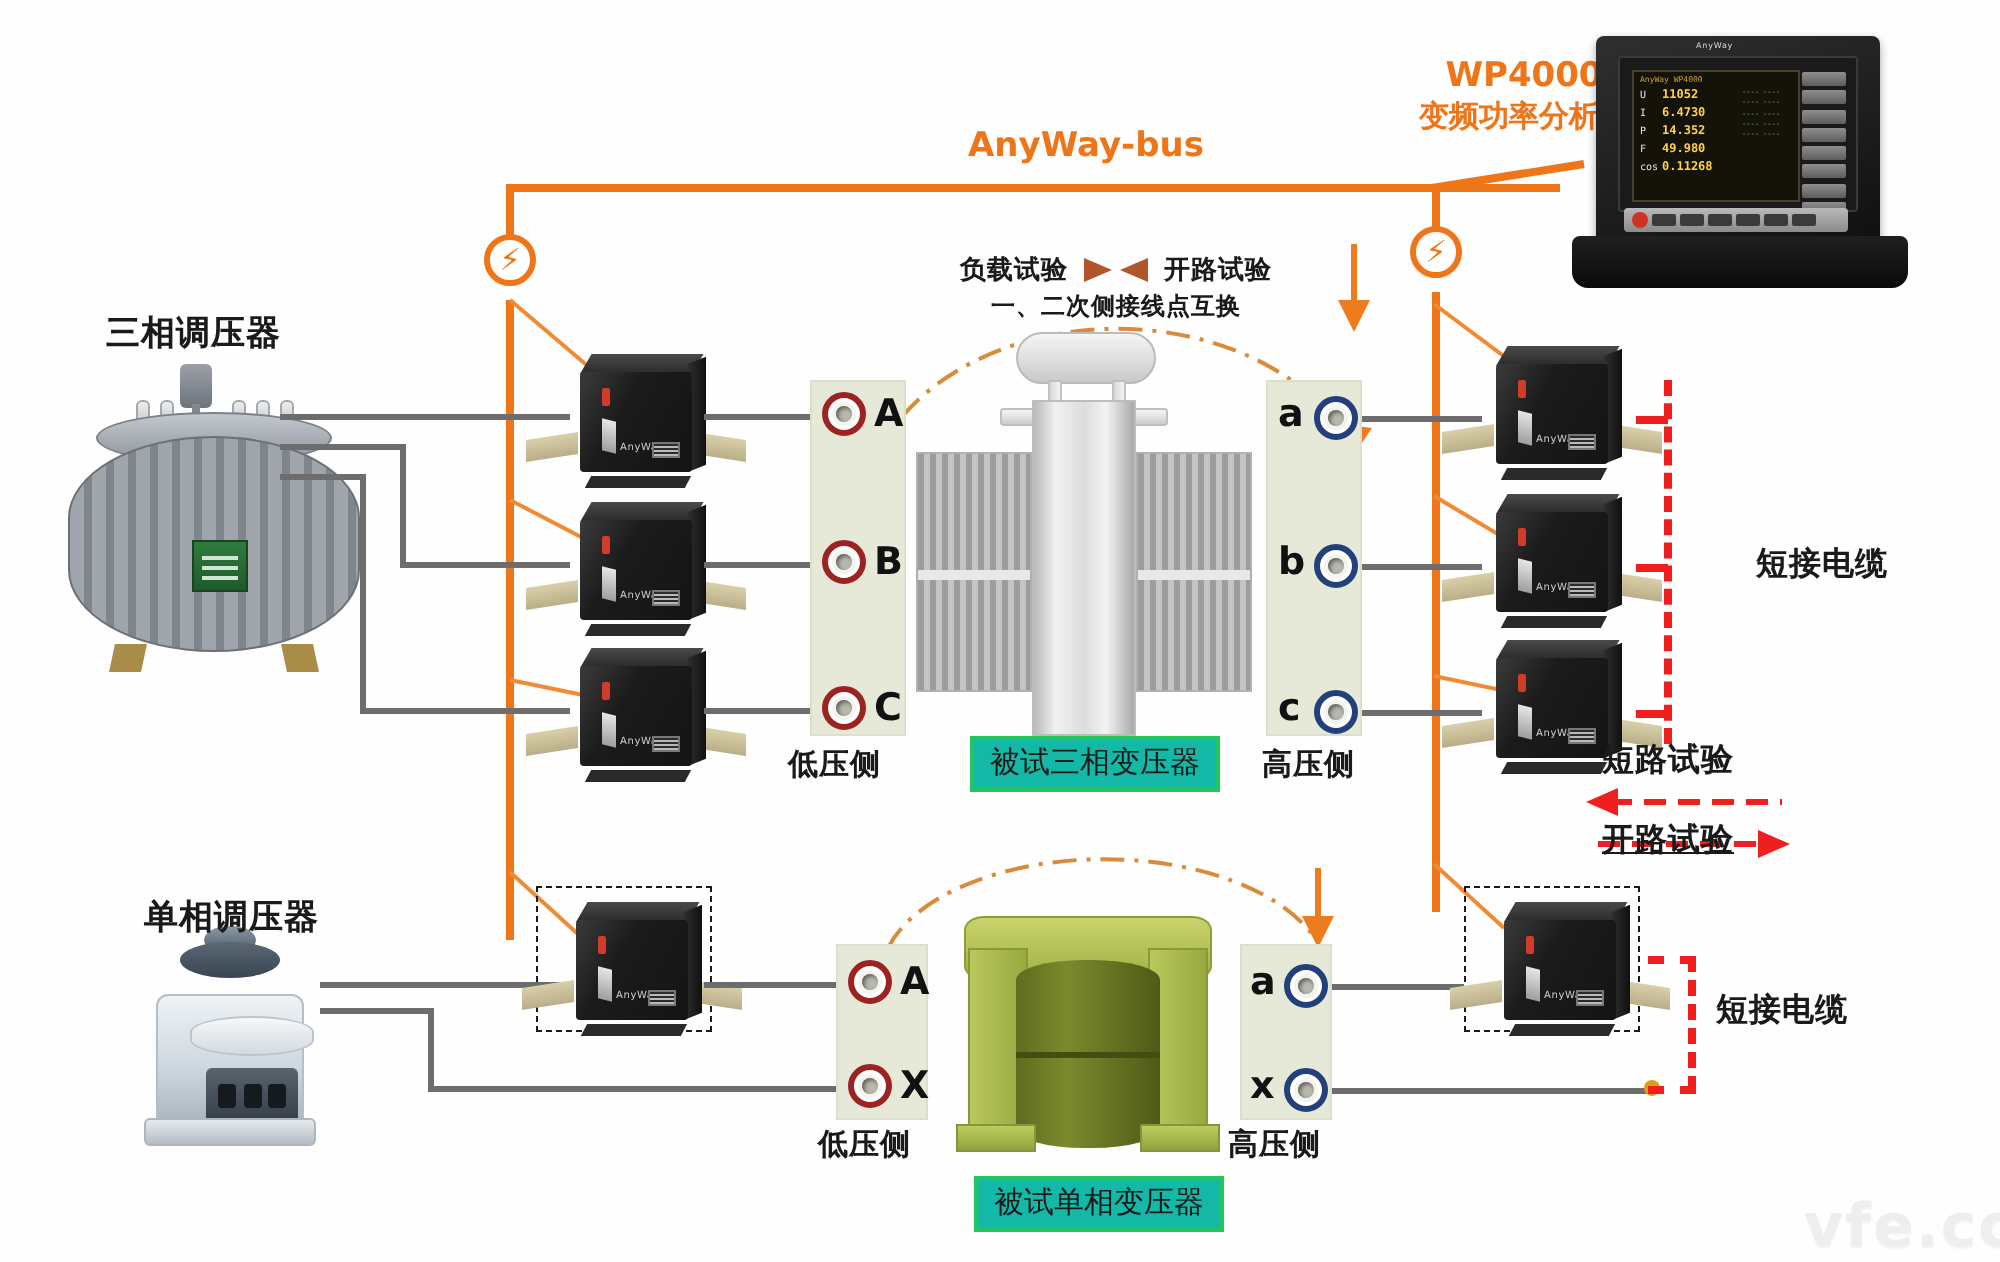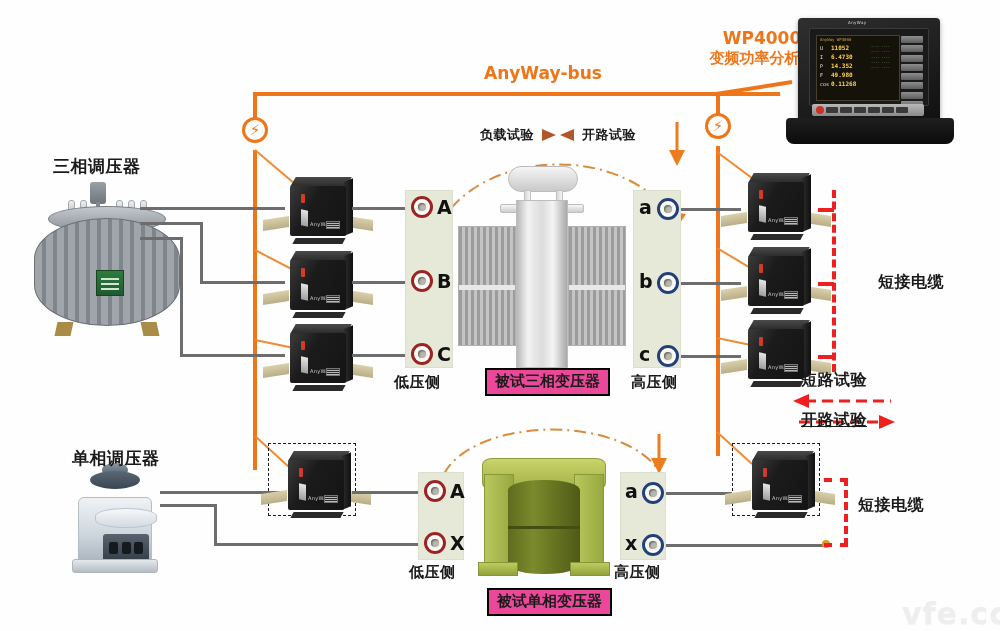--- a/index.html
+++ b/index.html
@@ -25,24 +25,24 @@
     letter-spacing: 0.5px;
   }
   .orange-title {
     color: #ee7518;
     font-weight: bold;
     white-space: nowrap;
     text-align: center;
     line-height: 1.25;
   }
   .boxed-label {
-    border: 2px solid #000000;
-    background: #ec4899;
+    border: 2px solid #22c55e;
+    background: #14b8a6;
     padding: 2px 8px 3px 8px;
-    font-weight: bold;
+    font-weight: normal;
     color: #1a1a1a;
     white-space: nowrap;
   }
 
   
   .wire-h { background: #6d6d6d; height: 3px; }
   .wire-v { background: #6d6d6d; width: 3px; }
 
   .bus-h { background: #ee7518; height: 4px; }
   .bus-v { background: #ee7518; width: 4px; }
@@ -489,20 +489,21 @@
 
   <div class="abs" style="left:468px; top:126px; width:180px; text-align:center;">
     <div style="display:flex; align-items:center; justify-content:center; gap:4px;">
       <span class="cn-label" style="font-size:13px;">负载试验</span>
       <svg width="40" height="14">
         <polygon points="18,7 4,1 4,13" fill="#b0562a"></polygon>
         <polygon points="22,7 36,1 36,13" fill="#b0562a"></polygon>
       </svg>
       <span class="cn-label" style="font-size:13px;">开路试验</span>
     </div>
+    <div class="cn-label" style="font-size:12px; margin-top:1px;">一、二次侧接线点互换</div>
   </div>
 
   <svg class="arc-svg" style="left:430px; top:408px; width:250px; height:70px;">
     <path d="M 14 66 A 112 60 0 0 1 228 62" fill="none" stroke="#d98b3a" stroke-width="2" stroke-dasharray="12,5,2,5"></path>
   </svg>
   <svg class="abs" style="left:648px; top:432px; width:24px; height:44px;">
     <line x1="11" y1="2" x2="11" y2="30" stroke="#ec7c1e" stroke-width="3"></line>
     <polygon points="11,42 3,26 19,26" fill="#ec7c1e"></polygon>
   </svg>
 

